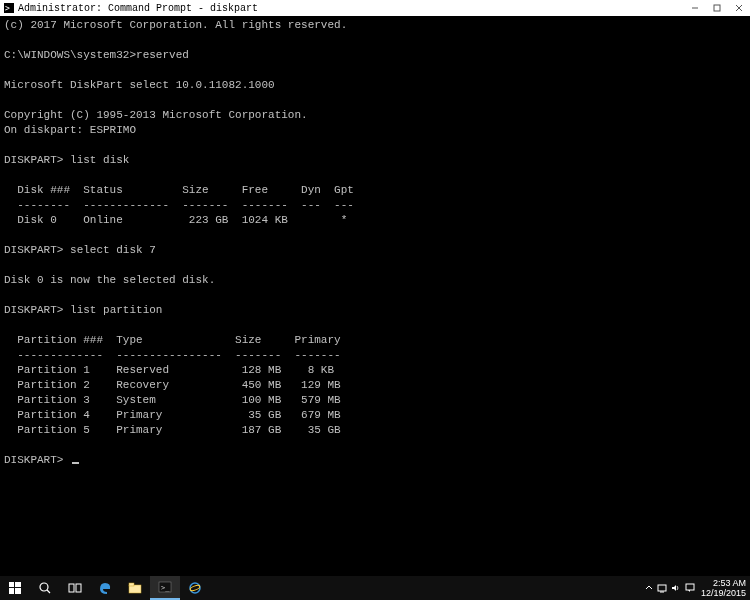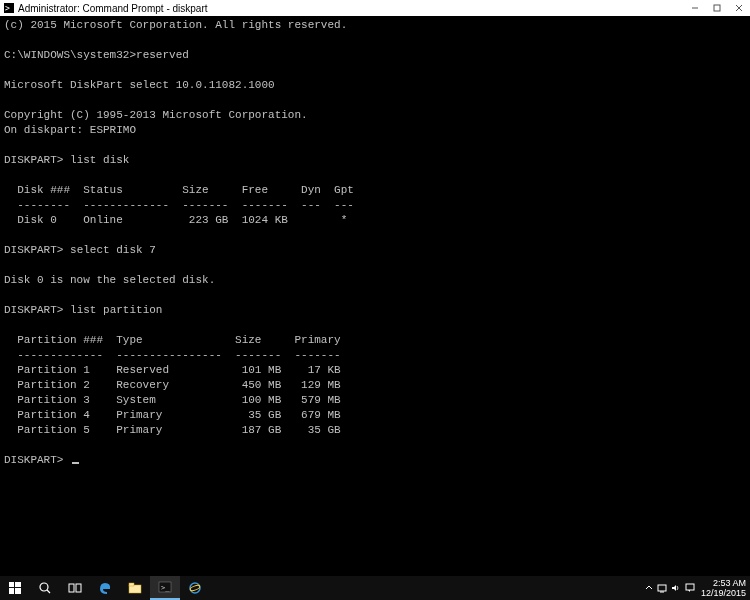--- a/index.html
+++ b/index.html
@@ -29,21 +29,21 @@
   color: #000;
 }
 .titlebar .icon {
   width: 10px;
   height: 10px;
   margin-right: 4px;
   display: inline-flex;
   align-items: center;
   justify-content: center;
 }
-.titlebar .title { flex: 1; }
+.titlebar .title { flex: 1; font-family: Liberation Mono, monospace; }
 .titlebar .controls { display: flex; }
 .titlebar .ctrl {
   width: 22px;
   height: 16px;
   display: flex;
   align-items: center;
   justify-content: center;
   font-size: 9px;
   color: #555;
 }
@@ -137,21 +137,21 @@
       </div>
       <div class="ctrl">
         <svg width="8" height="8" viewBox="0 0 8 8">
             <line x1="1" y1="1" x2="7" y2="7" stroke="#555" stroke-width="1"></line>
             <line x1="7" y1="1" x2="1" y2="7" stroke="#555" stroke-width="1"></line>
           </svg>
       </div>
     </div>
   </div>
 
-  <div class="terminal"><span>(c) 2015 Microsoft Corporation. All rights reserved.</span>
+  <div class="terminal"><span>(c) 2017 Microsoft Corporation. All rights reserved.</span>
 
 <span>C:\WINDOWS\system32&gt;</span><span>reserved</span>
 
 <span>Microsoft DiskPart select 10.0.11082.1000</span>
 
 <span>Copyright (C) 1995-2013 Microsoft Corporation.</span>
 <span>On diskpart: ESPRIMO</span>
 
 <span>DISKPART&gt;</span> <span>list disk</span>
 
@@ -160,21 +160,21 @@
 <span>  Disk 0    Online          223 GB  1024 KB        *</span>
 
 <span>DISKPART&gt;</span> <span>select disk 7</span>
 
 <span>Disk 0 is now the selected disk.</span>
 
 <span>DISKPART&gt;</span> <span>list partition</span>
 
 <span>  Partition ###  Type              Size     Primary</span>
 <span>  -------------  ----------------  -------  -------</span>
-<span>  Partition 1    Reserved           101 MB    17 KB</span>
+<span>  Partition 1    Reserved           128 MB    8 KB</span>
 <span>  Partition 2    Recovery           450 MB   129 MB</span>
 <span>  Partition 3    System             100 MB   579 MB</span>
 <span>  Partition 4    Primary             35 GB   679 MB</span>
 <span>  Partition 5    Primary            187 GB    35 GB</span>
 
 <span>DISKPART&gt;</span> <span class="cursor"></span></div>
 </div>
 
 <div class="taskbar">
   <div class="tb-left">

